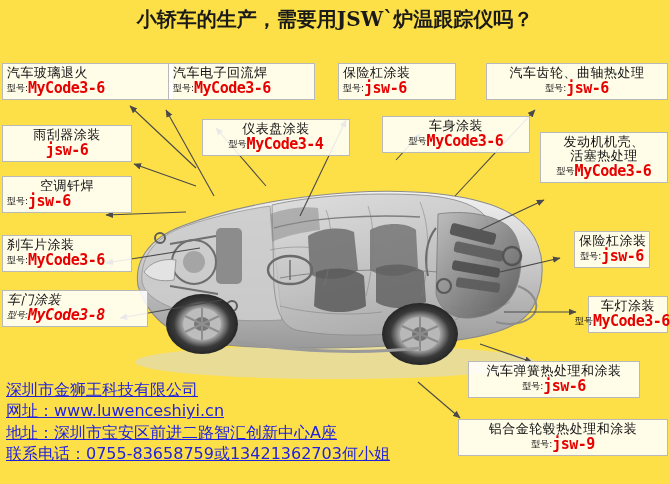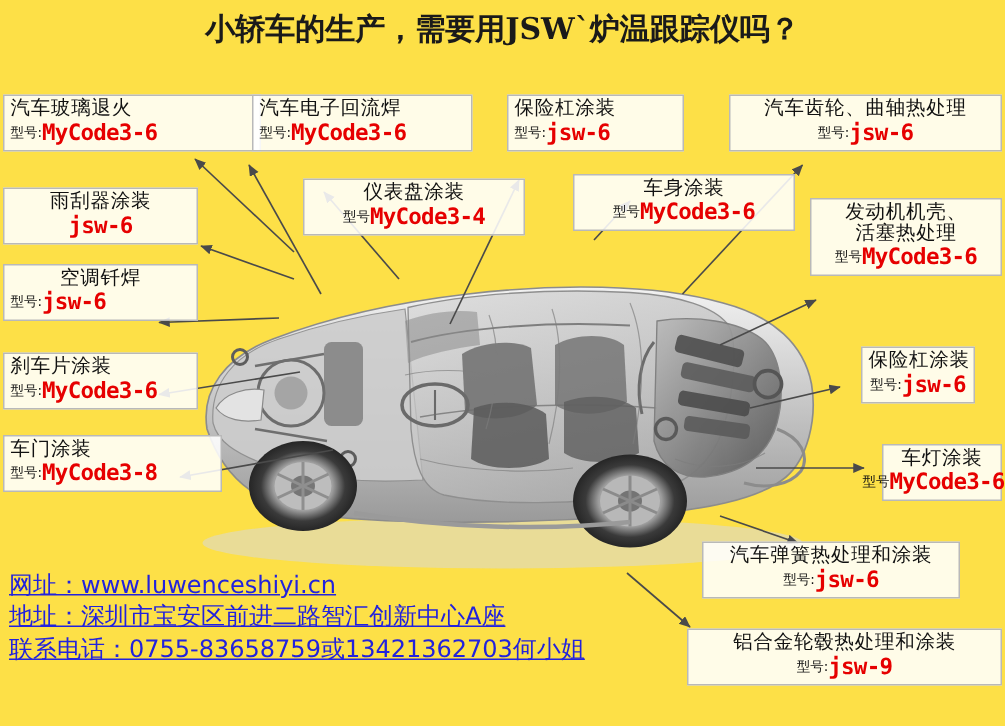--- a/index.html
+++ b/index.html
@@ -244,21 +244,21 @@
   <div class="lbl c-center" style="left:2px;top:176px;width:130px;">
     <span class="t1">空调钎焊</span>
     <span class="row2" style="text-align:left;"><span class="mk">型号:</span><span class="code">jsw-6</span></span>
   </div>
 
   <div class="lbl" style="left:2px;top:235px;width:130px;">
     <span class="t1">刹车片涂装</span>
     <span class="row2"><span class="mk">型号:</span><span class="code">MyCode3-6</span></span>
   </div>
 
-  <div class="lbl" style="left:2px;top:290px;width:146px;">
+  <div class="lbl" style="left:2px;top:290px;width:146px;font-style:italic;">
     <span class="t1">车门涂装</span>
     <span class="row2"><span class="mk">型号:</span><span class="code">MyCode3-8</span></span>
   </div>
 
   <div class="lbl" style="left:168px;top:63px;width:147px;">
     <span class="t1">汽车电子回流焊</span>
     <span class="row2"><span class="mk">型号:</span><span class="code">MyCode3-6</span></span>
   </div>
 
   <div class="lbl c-center" style="left:202px;top:119px;width:148px;">
@@ -301,18 +301,19 @@
     <span class="t1">汽车弹簧热处理和涂装</span>
     <span class="row2"><span class="mk">型号:</span><span class="code">jsw-6</span></span>
   </div>
 
   <div class="lbl c-center" style="left:458px;top:419px;width:210px;">
     <span class="t1">铝合金轮毂热处理和涂装</span>
     <span class="row2"><span class="mk">型号:</span><span class="code">jsw-9</span></span>
   </div>
 
   <div class="footer">
+    <div class="f1">深圳市金狮王科技有限公司</div>
     <div>网址：www.luwenceshiyi.cn</div>
     <div>地址：深圳市宝安区前进二路智汇创新中心A座</div>
     <div>联系电话：0755-83658759或13421362703何小姐</div>
   </div>
 
 </div>
 
 </body></html>

